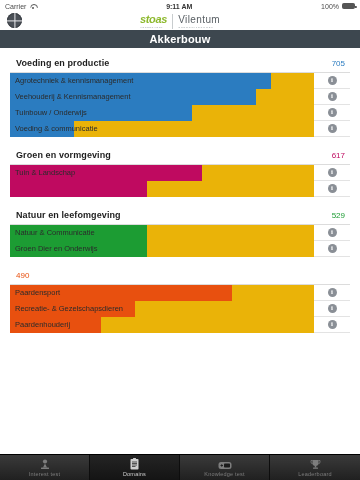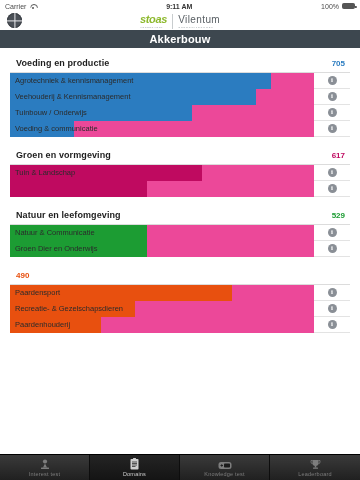--- a/index.html
+++ b/index.html
@@ -97,31 +97,31 @@
   }
   .section { margin-bottom: 9px; }
 
   .sec-head {
     display: flex; align-items: center; justify-content: space-between;
     height: 19px;
     border-bottom: 1px solid #dcdcdc;
     padding: 0 5px 0 6px;
   }
   .sec-title { font-size: 9px; font-weight: bold; color: #1d1d1d; letter-spacing: 0.1px; }
-  .sec-count { font-size: 8px; font-weight: bold; }
+  .sec-count { font-size: 8px; font-weight: normal; }
 
   .row {
     display: flex; align-items: center;
     height: 16px;
     border-bottom: 1px solid #e3e3e3;
     position: relative;
   }
   .track {
     position: relative; flex: 1 1 auto; height: 16px;
-    background: #ec4899; overflow: hidden;
+    background: #eab308; overflow: hidden;
   }
   .bar {
     position: absolute; left: 0; top: 0; bottom: 0;
     height: 100%;
   }
   .row-label {
     position: absolute; left: 5px; top: 0; height: 16px;
     display: flex; align-items: center;
     font-size: 7.5px; color: #2b2b2b;
     white-space: nowrap; z-index: 2;

